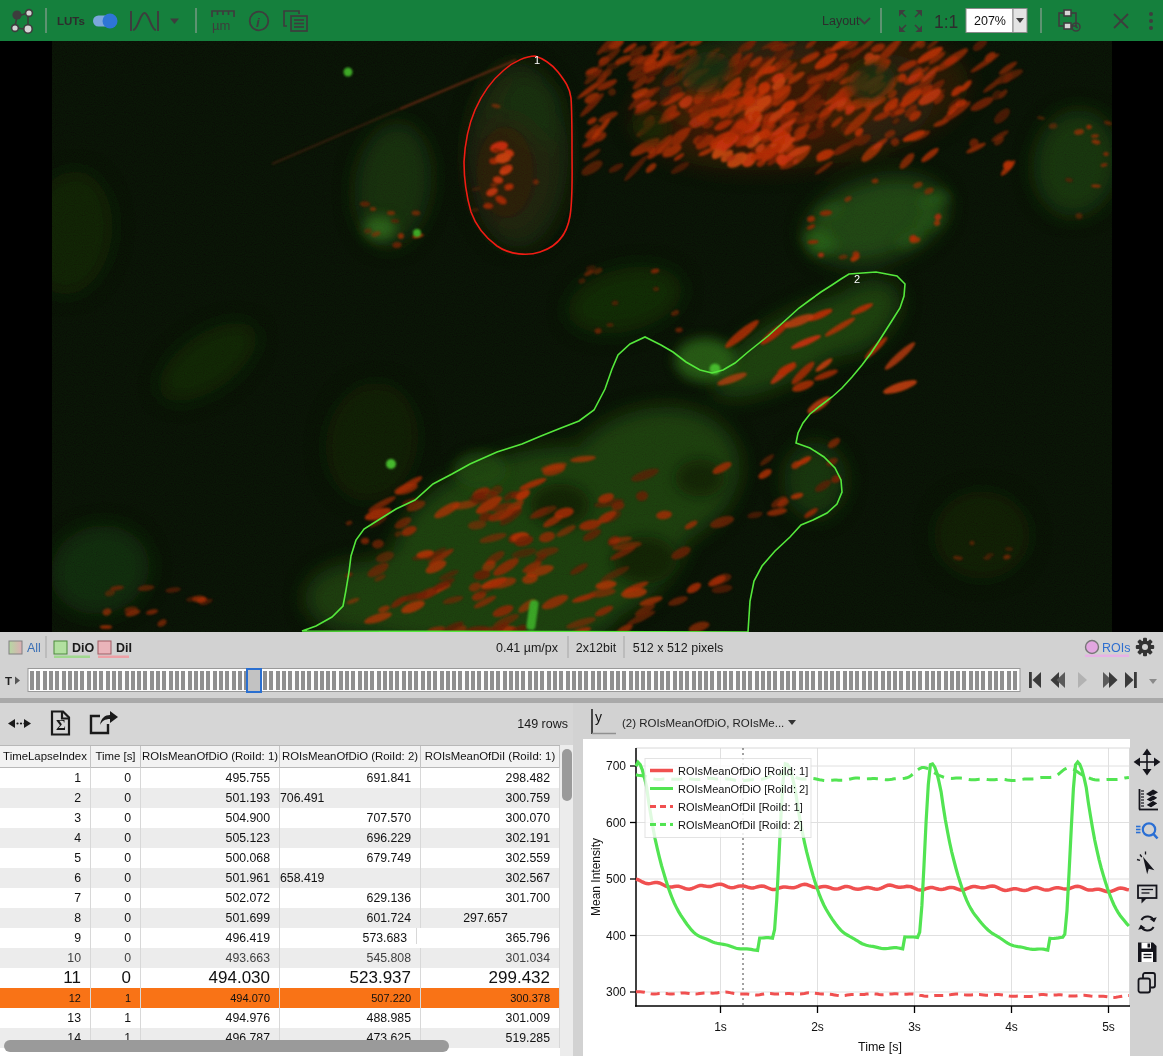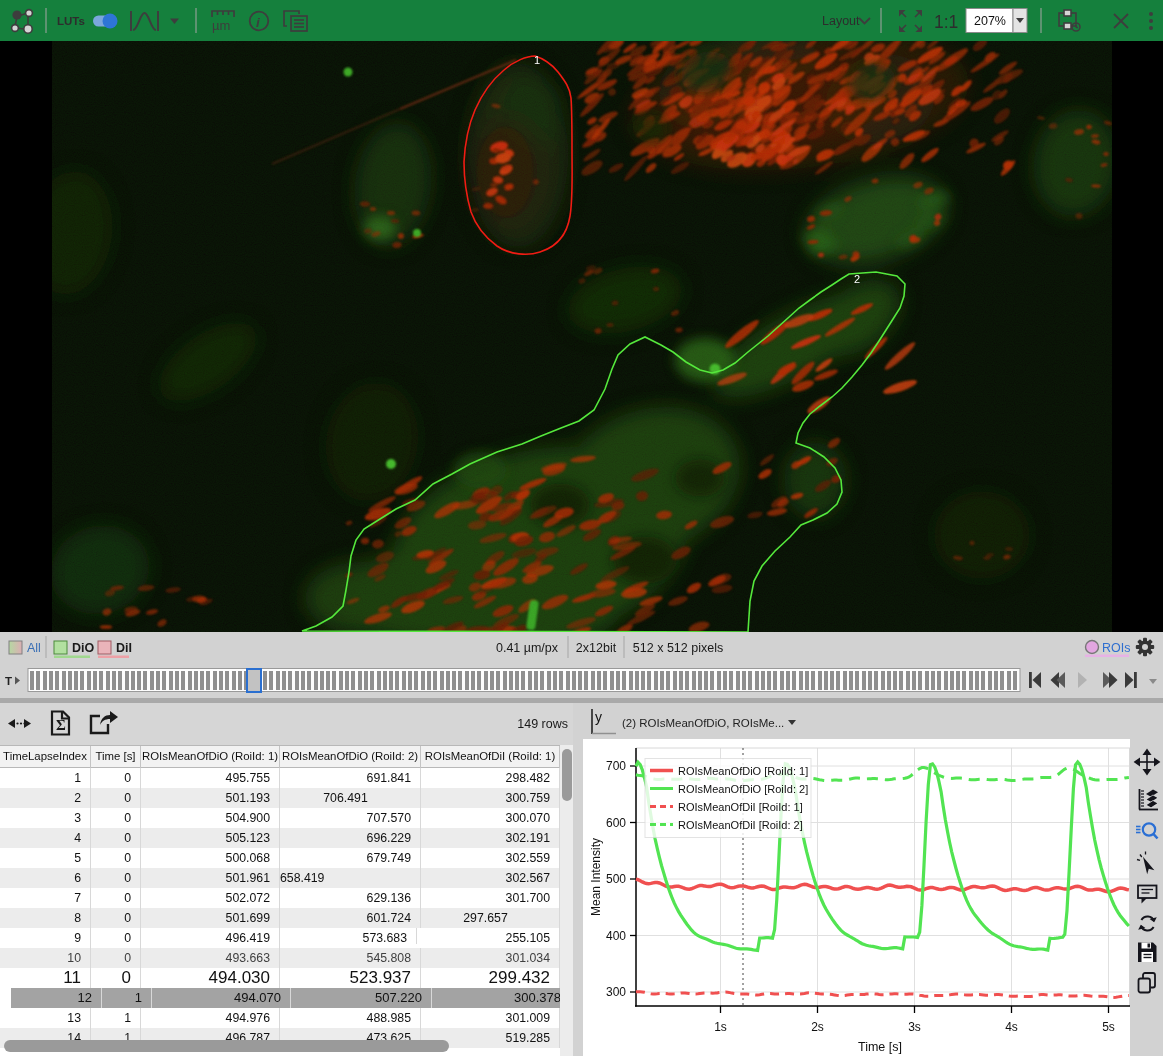--- a/index.html
+++ b/index.html
@@ -966,21 +966,21 @@
         <div class="abs" style="left:0px;top:0;width:91px;height:20px;border-right:1px solid #d8d8d8;text-align:right;line-height:20px;padding-right:9px;box-sizing:border-box">1</div>
         <div class="abs" style="left:91px;top:0;width:50px;height:20px;border-right:1px solid #d8d8d8;text-align:right;line-height:20px;padding-right:9px;box-sizing:border-box">0</div>
         <div class="abs" style="left:141px;top:0;width:139px;height:20px;border-right:1px solid #d8d8d8;text-align:right;line-height:20px;padding-right:9px;box-sizing:border-box">495.755</div>
         <div class="abs" style="left:280px;top:0;width:141px;height:20px;border-right:1px solid #d8d8d8;text-align:right;line-height:20px;padding-right:9px;box-sizing:border-box">691.841</div>
         <div class="abs" style="left:421px;top:0;width:139px;height:20px;border-right:1px solid #d8d8d8;text-align:right;line-height:20px;padding-right:9px;box-sizing:border-box">298.482</div>
       </div>
       <div class="abs" style="left:0;top:20px;width:560px;height:20px;background:#ececec;font-size:12.3px;color:#111">
         <div class="abs" style="left:0px;top:0;width:91px;height:20px;border-right:1px solid #d8d8d8;text-align:right;line-height:20px;padding-right:9px;box-sizing:border-box">2</div>
         <div class="abs" style="left:91px;top:0;width:50px;height:20px;border-right:1px solid #d8d8d8;text-align:right;line-height:20px;padding-right:9px;box-sizing:border-box">0</div>
         <div class="abs" style="left:141px;top:0;width:139px;height:20px;border-right:1px solid #d8d8d8;text-align:right;line-height:20px;padding-right:9px;box-sizing:border-box">501.193</div>
-        <div class="abs" style="left:280px;top:0;width:141px;height:32px;border-right:1px solid #d8d8d8;text-align:center;line-height:20px;padding-right:9px;box-sizing:border-box">706.491</div>
+        <div class="abs" style="left:280px;top:0;width:141px;height:32px;border-right:1px solid #d8d8d8;text-align:left;line-height:20px;padding-right:9px;box-sizing:border-box">706.491</div>
         <div class="abs" style="left:421px;top:0;width:139px;height:20px;border-right:1px solid #d8d8d8;text-align:right;line-height:20px;padding-right:9px;box-sizing:border-box">300.759</div>
       </div>
       <div class="abs" style="left:0;top:40px;width:560px;height:20px;background:#ffffff;font-size:12.3px;color:#111">
         <div class="abs" style="left:0px;top:0;width:91px;height:20px;border-right:1px solid #d8d8d8;text-align:right;line-height:20px;padding-right:9px;box-sizing:border-box">3</div>
         <div class="abs" style="left:91px;top:0;width:50px;height:20px;border-right:1px solid #d8d8d8;text-align:right;line-height:20px;padding-right:9px;box-sizing:border-box">0</div>
         <div class="abs" style="left:141px;top:0;width:139px;height:20px;border-right:1px solid #d8d8d8;text-align:right;line-height:20px;padding-right:9px;box-sizing:border-box">504.900</div>
         <div class="abs" style="left:280px;top:0;width:141px;height:20px;border-right:1px solid #d8d8d8;text-align:right;line-height:20px;padding-right:9px;box-sizing:border-box">707.570</div>
         <div class="abs" style="left:421px;top:0;width:139px;height:20px;border-right:1px solid #d8d8d8;text-align:right;line-height:20px;padding-right:9px;box-sizing:border-box">300.070</div>
       </div>
       <div class="abs" style="left:0;top:60px;width:560px;height:20px;background:#ececec;font-size:12.3px;color:#111">
@@ -1016,37 +1016,37 @@
         <div class="abs" style="left:91px;top:0;width:50px;height:20px;border-right:1px solid #d8d8d8;text-align:right;line-height:20px;padding-right:9px;box-sizing:border-box">0</div>
         <div class="abs" style="left:141px;top:0;width:139px;height:20px;border-right:1px solid #d8d8d8;text-align:right;line-height:20px;padding-right:9px;box-sizing:border-box">501.699</div>
         <div class="abs" style="left:280px;top:0;width:141px;height:20px;border-right:1px solid #d8d8d8;text-align:right;line-height:20px;padding-right:9px;box-sizing:border-box">601.724</div>
         <div class="abs" style="left:421px;top:0;width:139px;height:20px;border-right:1px solid #d8d8d8;text-align:center;line-height:20px;padding-right:9px;box-sizing:border-box">297.657</div>
       </div>
       <div class="abs" style="left:0;top:160px;width:560px;height:20px;background:#ffffff;font-size:12.3px;color:#111">
         <div class="abs" style="left:0px;top:0;width:91px;height:20px;border-right:1px solid #d8d8d8;text-align:right;line-height:20px;padding-right:9px;box-sizing:border-box">9</div>
         <div class="abs" style="left:91px;top:0;width:50px;height:20px;border-right:1px solid #d8d8d8;text-align:right;line-height:20px;padding-right:9px;box-sizing:border-box">0</div>
         <div class="abs" style="left:141px;top:0;width:139px;height:20px;border-right:1px solid #d8d8d8;text-align:right;line-height:20px;padding-right:9px;box-sizing:border-box">496.419</div>
         <div class="abs" style="left:276px;top:0;width:141px;height:16px;border-right:1px solid #d8d8d8;text-align:right;line-height:20px;padding-right:9px;box-sizing:border-box">573.683</div>
-        <div class="abs" style="left:421px;top:0;width:139px;height:20px;border-right:1px solid #d8d8d8;text-align:right;line-height:20px;padding-right:9px;box-sizing:border-box">255.105</div>
+        <div class="abs" style="left:421px;top:0;width:139px;height:20px;border-right:1px solid #d8d8d8;text-align:right;line-height:20px;padding-right:9px;box-sizing:border-box">365.796</div>
       </div>
       <div class="abs" style="left:0;top:180px;width:560px;height:20px;background:#ececec;font-size:12.3px;color:#404040">
         <div class="abs" style="left:0px;top:0;width:91px;height:20px;border-right:1px solid #d8d8d8;text-align:right;line-height:20px;padding-right:9px;box-sizing:border-box">10</div>
         <div class="abs" style="left:91px;top:0;width:50px;height:20px;border-right:1px solid #d8d8d8;text-align:right;line-height:20px;padding-right:9px;box-sizing:border-box">0</div>
         <div class="abs" style="left:141px;top:0;width:139px;height:20px;border-right:1px solid #d8d8d8;text-align:right;line-height:20px;padding-right:9px;box-sizing:border-box">493.663</div>
         <div class="abs" style="left:280px;top:0;width:141px;height:20px;border-right:1px solid #d8d8d8;text-align:right;line-height:20px;padding-right:9px;box-sizing:border-box">545.808</div>
         <div class="abs" style="left:421px;top:0;width:139px;height:20px;border-right:1px solid #d8d8d8;text-align:right;line-height:20px;padding-right:9px;box-sizing:border-box">301.034</div>
       </div>
       <div class="abs" style="left:0;top:200px;width:560px;height:20px;background:#ffffff;font-size:17px;color:#111">
         <div class="abs" style="left:0px;top:0;width:91px;height:20px;border-right:1px solid #d8d8d8;text-align:right;line-height:20px;padding-right:9px;box-sizing:border-box">11</div>
         <div class="abs" style="left:91px;top:0;width:50px;height:20px;border-right:1px solid #d8d8d8;text-align:right;line-height:20px;padding-right:9px;box-sizing:border-box">0</div>
         <div class="abs" style="left:141px;top:0;width:139px;height:20px;border-right:1px solid #d8d8d8;text-align:right;line-height:20px;padding-right:9px;box-sizing:border-box">494.030</div>
         <div class="abs" style="left:280px;top:0;width:141px;height:20px;border-right:1px solid #d8d8d8;text-align:right;line-height:20px;padding-right:9px;box-sizing:border-box">523.937</div>
         <div class="abs" style="left:421px;top:0;width:139px;height:20px;border-right:1px solid #d8d8d8;text-align:right;line-height:20px;padding-right:9px;box-sizing:border-box">299.432</div>
       </div>
-      <div class="abs" style="left:11px;top:220px;width:560px;height:20px;background:#a3a3a3;font-size:13px;color:#111">
+      <div class="abs" style="left:0;top:220px;width:560px;height:20px;background:#f97316;font-size:11px;color:#111">
         <div class="abs" style="left:0px;top:0;width:91px;height:20px;border-right:1px solid #d8d8d8;text-align:right;line-height:20px;padding-right:9px;box-sizing:border-box">12</div>
         <div class="abs" style="left:91px;top:0;width:50px;height:20px;border-right:1px solid #d8d8d8;text-align:right;line-height:20px;padding-right:9px;box-sizing:border-box">1</div>
         <div class="abs" style="left:141px;top:0;width:139px;height:20px;border-right:1px solid #d8d8d8;text-align:right;line-height:20px;padding-right:9px;box-sizing:border-box">494.070</div>
         <div class="abs" style="left:280px;top:0;width:141px;height:20px;border-right:1px solid #d8d8d8;text-align:right;line-height:20px;padding-right:9px;box-sizing:border-box">507.220</div>
         <div class="abs" style="left:421px;top:0;width:139px;height:20px;border-right:1px solid #d8d8d8;text-align:right;line-height:20px;padding-right:9px;box-sizing:border-box">300.378</div>
       </div>
       <div class="abs" style="left:0;top:240px;width:560px;height:20px;background:#ffffff;font-size:12.3px;color:#111">
         <div class="abs" style="left:0px;top:0;width:91px;height:20px;border-right:1px solid #d8d8d8;text-align:right;line-height:20px;padding-right:9px;box-sizing:border-box">13</div>
         <div class="abs" style="left:91px;top:0;width:50px;height:20px;border-right:1px solid #d8d8d8;text-align:right;line-height:20px;padding-right:9px;box-sizing:border-box">1</div>
         <div class="abs" style="left:141px;top:0;width:139px;height:20px;border-right:1px solid #d8d8d8;text-align:right;line-height:20px;padding-right:9px;box-sizing:border-box">494.976</div>

